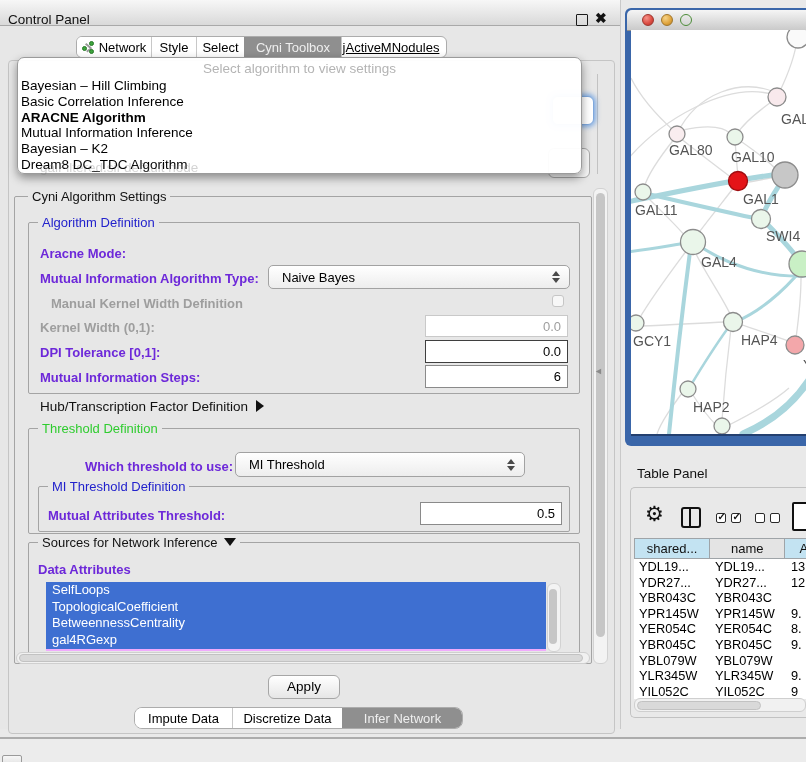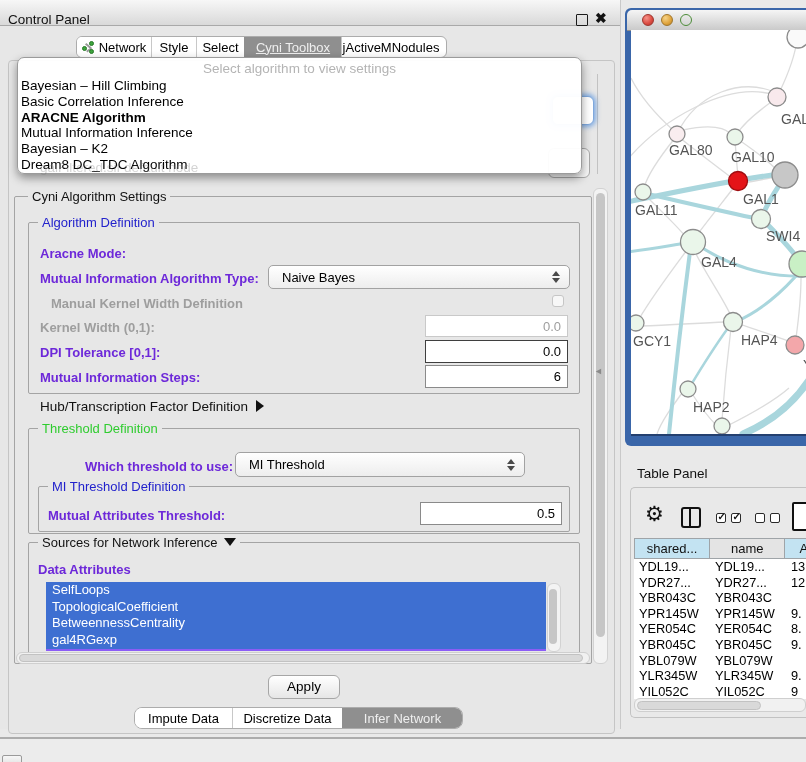--- a/index.html
+++ b/index.html
@@ -63,21 +63,21 @@
   .tfield.dark{border:1.5px solid #3F3F3F;color:#000;}
   .tfield.mid{border:1px solid #8A8A8A;color:#000;}
 
   .cbx{width:12px;height:12px;border:1px solid #C6C6C6;border-radius:3px;background:#F7F7F7;box-sizing:border-box;}
 
   .tri-right{display:inline-block;width:0;height:0;border-top:6px solid transparent;border-bottom:6px solid transparent;
      border-left:8px solid #111;vertical-align:-1px;margin-left:8px;}
   .tri-down{display:inline-block;width:0;height:0;border-left:6px solid transparent;border-right:6px solid transparent;
      border-top:8px solid #111;vertical-align:1px;margin-left:6px;}
 
-  .attr-list{left:46px;top:582px;width:500px;height:69px;overflow:hidden;background:#8b5cf6;}
+  .attr-list{left:46px;top:582px;width:500px;height:69px;overflow:hidden;background:#f0abfc;}
   .attr-item{height:16.7px;line-height:16.7px;background:#3E6FD1;color:#FFF;padding-left:6px;font-size:13px;white-space:nowrap;}
 
   .vscroll{background:#F3F3F3;border:1px solid #D2D2D2;border-radius:6px;}
   .vthumb{position:absolute;background:#C6C6C6;border-radius:5px;}
   .hscroll{background:#F1F1F1;border:1px solid #CFCFCF;border-radius:6px;}
   .hthumb{position:absolute;background:#D9D9D9;border:1px solid #C2C2C2;border-radius:5px;}
 
   .apply-btn{left:268px;top:675px;width:70px;height:22px;border:1px solid #A6A6A6;border-radius:6px;
      background:linear-gradient(#FFFFFF,#E6E6E6);text-align:center;line-height:21px;font-size:13.5px;color:#000;}
 
@@ -138,24 +138,24 @@
           <i style="left:7px;top:8px;"></i>
         </span>
         <span>Network</span>
       </div>
       <div class="tab" style="width: 45px;">
         <span>Style</span>
       </div>
       <div class="tab" style="width: 48px;">
         <span>Select</span>
       </div>
-      <div class="tab selected" style="width: 97px; text-decoration: underline;">
+      <div class="tab selected" style="width: 97px;">
         <span>Cyni Toolbox</span>
       </div>
-      <div class="tab" style="width: 99px;">
+      <div class="tab" style="width: 99px; text-decoration: underline;">
         <span>jActiveMNodules</span>
       </div>
     </div>
 
   <div class="abs inner-panel"></div>
 
   <div class="abs ghost-line"></div>
   <div class="abs combo-sliver1"></div>
   <div class="abs combo-sliver2"></div>
 

